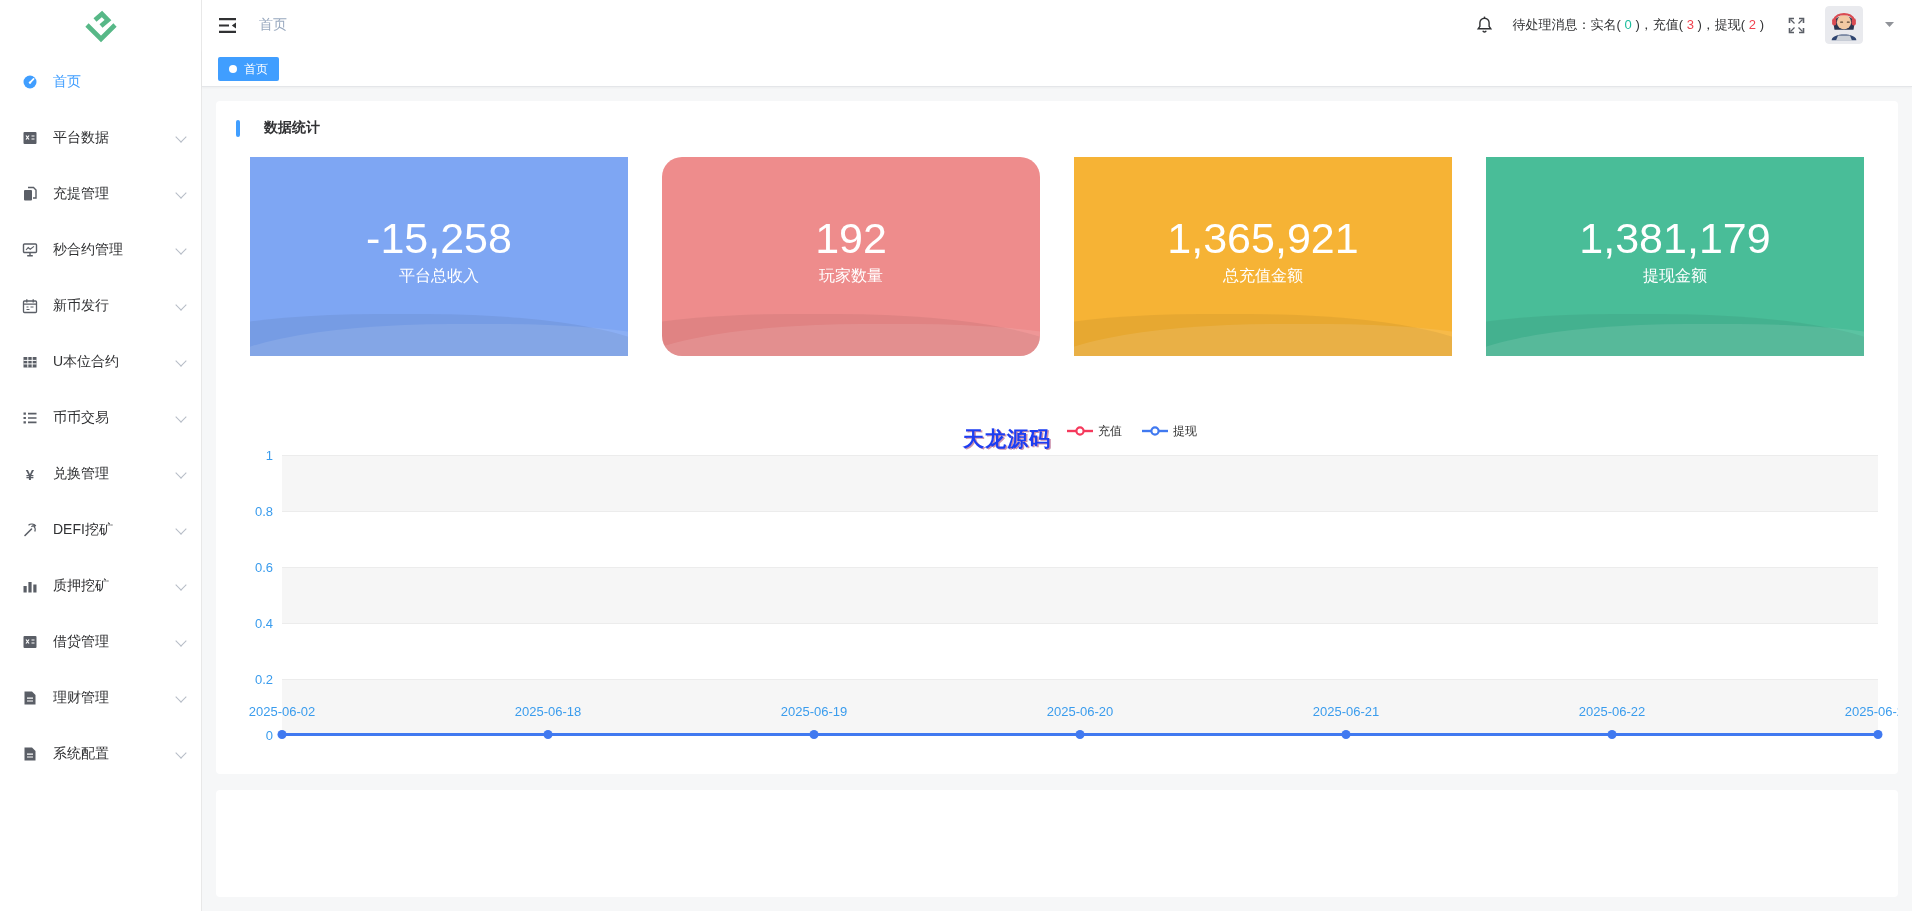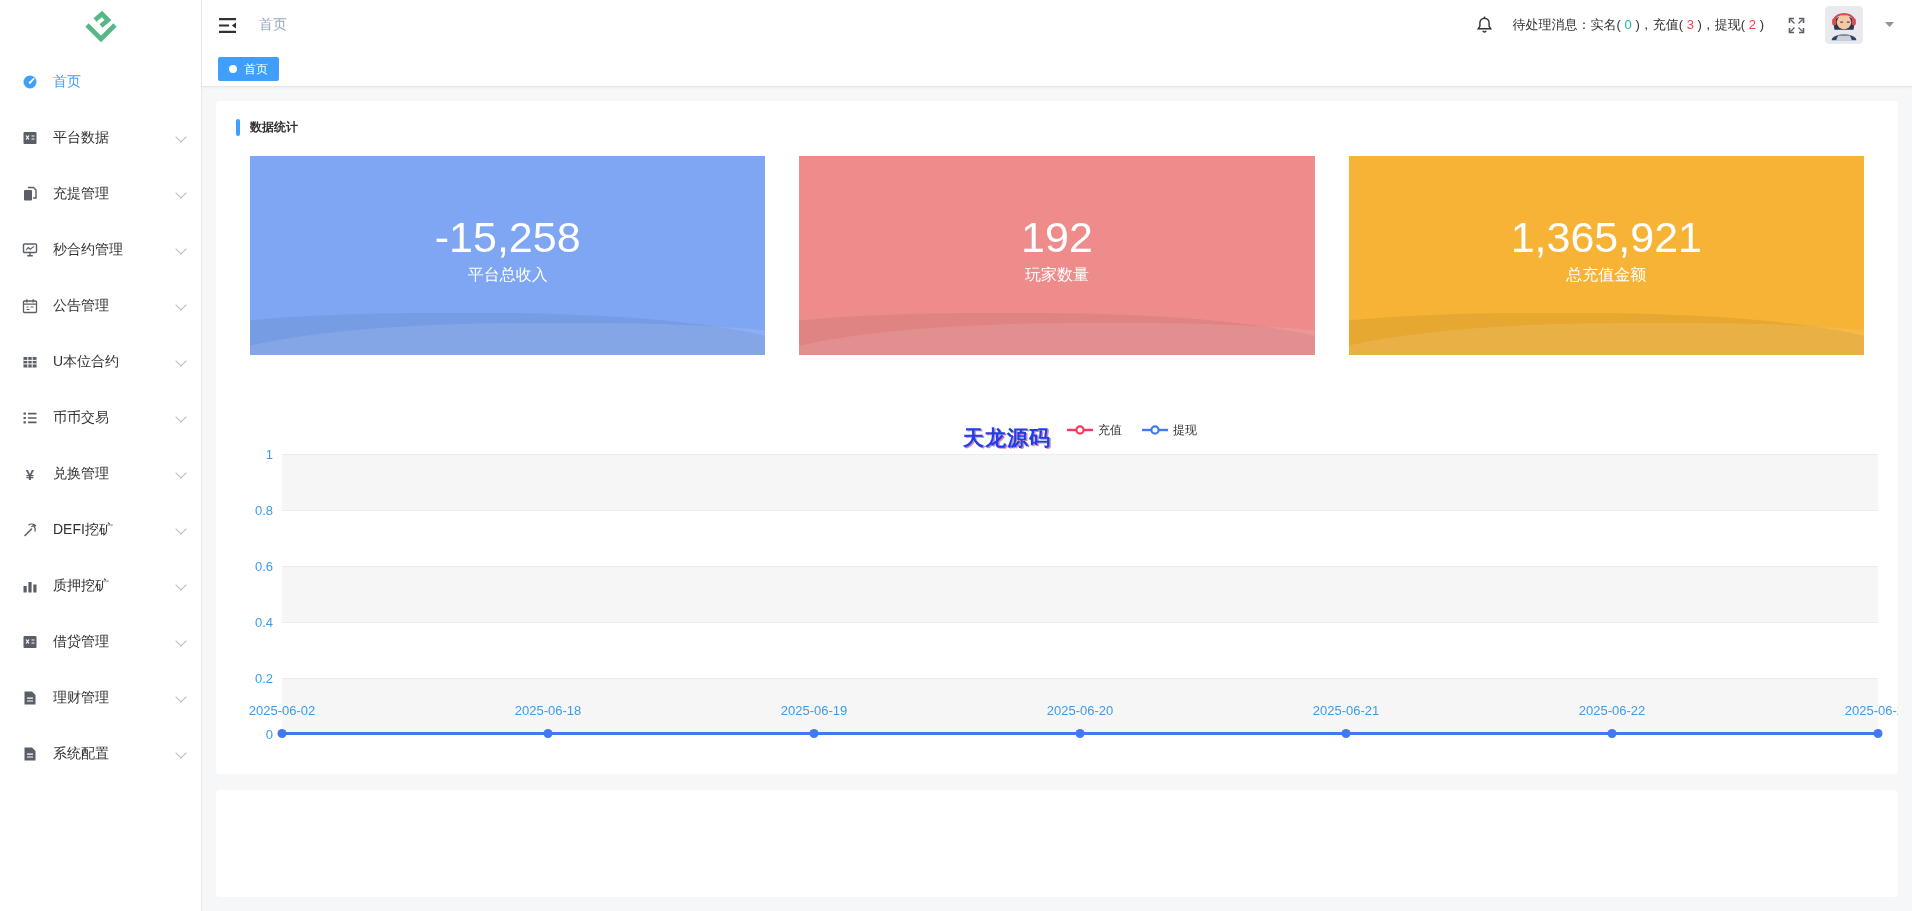--- a/index.html
+++ b/index.html
@@ -26,21 +26,21 @@
   .caret{margin-left:2px;display:flex;cursor:pointer;}
   .tabbar{height:34px;background:#fff;border-bottom:1px solid #e4e6e9;
     box-shadow:0 1px 2px rgba(0,0,0,.04);display:flex;align-items:center;padding:2px 0 0 16px;}
   .tab{display:inline-flex;align-items:center;gap:7px;background:#409eff;color:#fff;
     font-size:12px;height:24px;padding:0 11px;border-radius:2px;cursor:pointer;}
   .tab .dot{width:8px;height:8px;border-radius:50%;background:#fff;}
   .content{flex:1;padding:14px;display:flex;flex-direction:column;gap:16px;overflow:hidden;}
   .panel{background:#fff;border-radius:4px;}
   .stats-panel{height:673px;box-sizing:border-box;padding:18px 20px;overflow:hidden;}
   .empty-panel{flex:1;}
-  .sec-title{display:flex;align-items:center;gap:10px;font-size:12px;font-weight:bold;color:#303133;}
+  .sec-title{display:flex;align-items:center;gap:24px;font-size:14px;font-weight:bold;color:#303133;}
   .sec-bar{width:4px;height:17px;border-radius:2px;background:#409eff;}
   
   .cards{display:flex;gap:34px;margin:20px 14px 0 14px;}
   .card{position:relative;flex:1;height:199px;color:#fff;overflow:hidden;
     display:flex;flex-direction:column;align-items:center;justify-content:center;gap:4px;}
   .card .value{font-size:43px;line-height:1;transform:translateY(-6px);}
   .card .label{font-size:16px;transform:translateY(-4px);}
   .card::before{content:"";position:absolute;left:-30%;right:-10%;bottom:-68px;height:110px;
     border-radius:45%;background:rgba(0,0,0,.06);}
   .card::after{content:"";position:absolute;left:-10%;right:-30%;bottom:-78px;height:110px;
@@ -119,21 +119,21 @@
           <i class="chevron"></i>
         </div>
         <div class="menu-item">
           <span class="mi-icon">
             <svg width="16" height="16" viewBox="0 0 16 16">
               <rect x="1.5" y="3" width="13" height="11.5" rx="1" fill="none" stroke="currentColor" stroke-width="1.3"></rect>
               <path d="M1.5 6.2h13M4.8 1.2v3.2M11.2 1.2v3.2" stroke="currentColor" stroke-width="1.3"></path>
               <path d="M4.5 9h2M8.5 9h3M4.5 11.5h3" stroke="currentColor" stroke-width="1"></path>
             </svg>
           </span>
-          <span>公告管理</span>
+          <span>新币发行</span>
           <i class="chevron"></i>
         </div>
         <div class="menu-item">
           <span class="mi-icon">
             <svg width="16" height="16" viewBox="0 0 16 16">
               <rect x="1.5" y="3" width="13" height="10.5" fill="currentColor"></rect>
               <path d="M1.5 6.4h13M1.5 9.9h13M5.8 3v10.5M10.2 3v10.5" stroke="#fff" stroke-width="1"></path>
             </svg>
           </span>
           <span>U本位合约</span>
@@ -274,27 +274,31 @@
         <div class="sec-title">
           <i class="sec-bar"></i>
           <span>数据统计</span>
         </div>
 
         <div class="cards" id="cards">
             <div class="card" style="background: rgb(126, 166, 243);">
               <div class="value">-15,258</div>
               <div class="label">平台总收入</div>
             </div>
-            <div class="card" style="background: rgb(238, 140, 140);">
+            <div class="card" style="background: rgb(238, 140, 140); border-radius: 20px;">
               <div class="value">192</div>
               <div class="label">玩家数量</div>
             </div>
             <div class="card" style="background: rgb(246, 179, 53);">
               <div class="value">1,365,921</div>
               <div class="label">总充值金额</div>
+            </div>
+            <div class="card" style="background: rgb(73, 189, 152);">
+              <div class="value">1,381,179</div>
+              <div class="label">提现金额</div>
             </div>
           </div>
 
         <div class="chart" id="chart">
           <div class="chart-header" id="chart-header">
             <span class="watermark">天龙源码</span>
           <span class="legend-item">
                 <svg width="26" height="10" viewBox="0 0 26 10">
                   <path d="M0 5h26" stroke="#f5395c" stroke-width="2.4"></path>
                   <circle cx="13" cy="5" r="3.6" fill="#fff" stroke="#f5395c" stroke-width="2.2"></circle>

